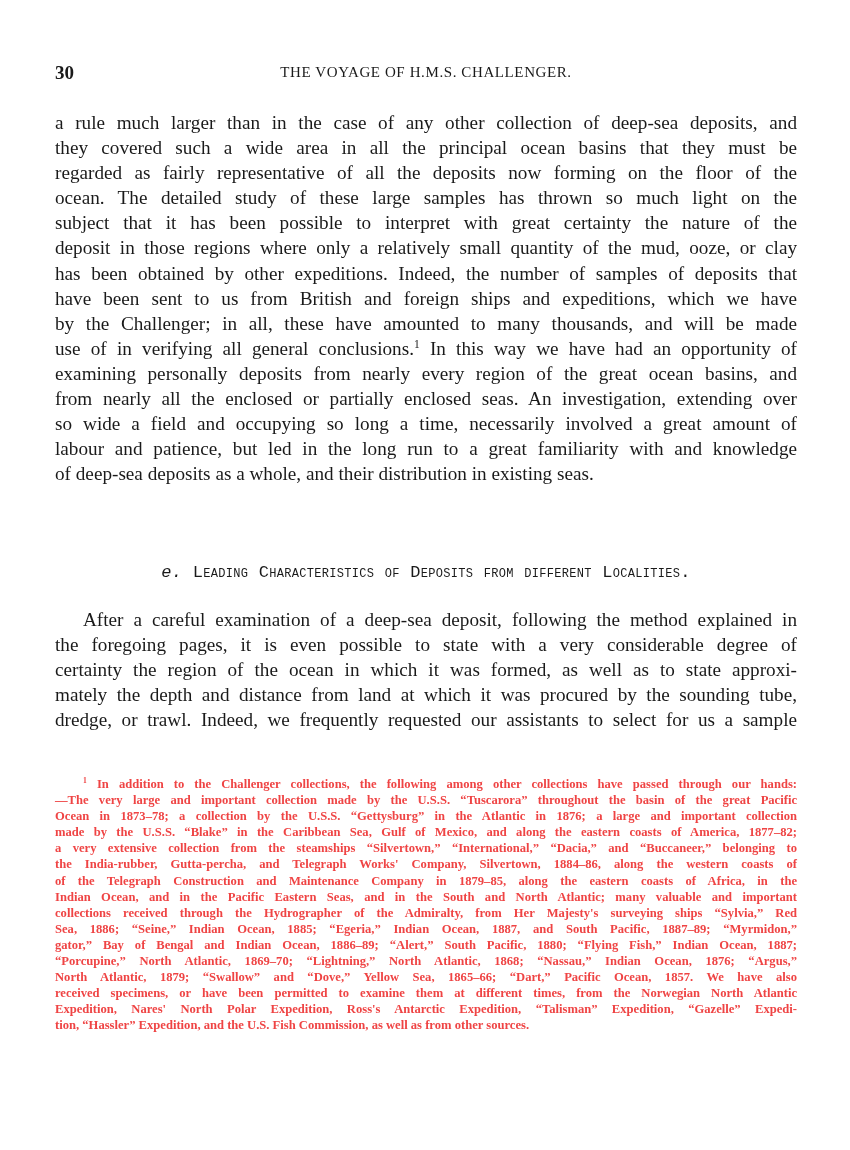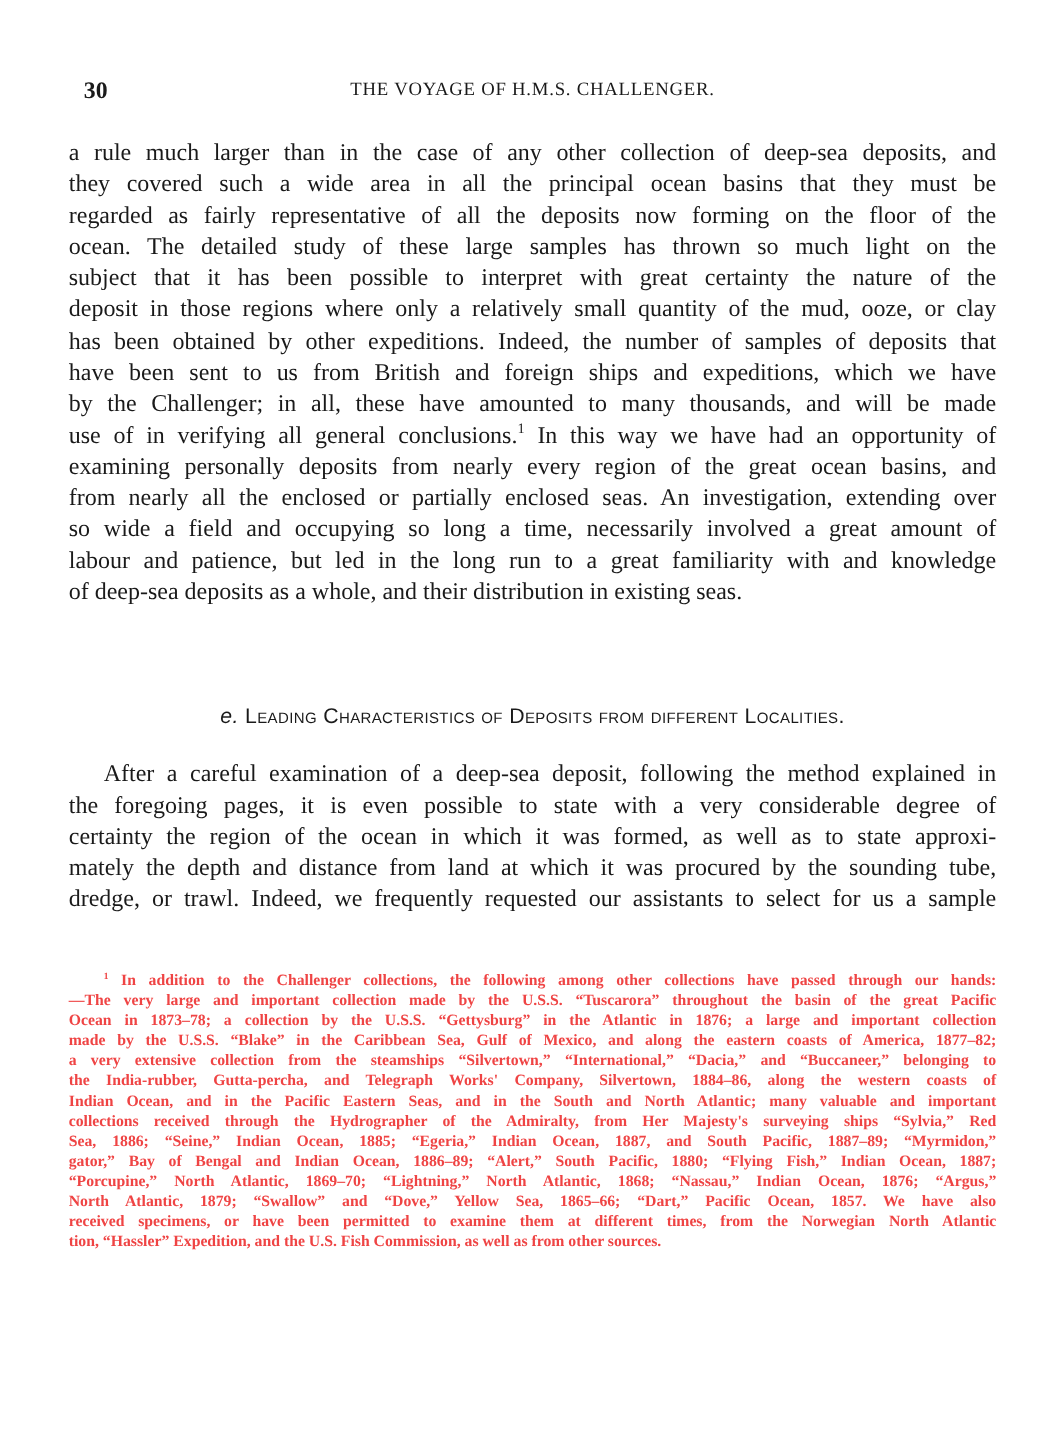--- a/index.html
+++ b/index.html
@@ -1,28 +1,28 @@
 <!DOCTYPE html>
 <html><head>
 <meta charset="utf-8">
 <style>
   html, body { margin: 0; padding: 0; background: #ffffff; }
   body { width: 850px; height: 1150px; position: relative; overflow: hidden; color: #1a1a1a; }
   .page { position: absolute; left: 55px; top: 0; width: 742px; }
   .header { position: absolute; top: 62px; left: 0; width: 742px; height: 24px;
     font-family: "Liberation Serif", serif; }
-  .page-num { position: absolute; left: 12px; top: 0; font-size: 19px; font-weight: bold; }
+  .page-num { position: absolute; left: 0; top: 0; font-size: 19px; font-weight: bold; }
   .running-title { position: absolute; left: 0; right: 0; top: 2px; text-align: center;
     font-size: 15px; letter-spacing: 0.6px; }
   .body-text { position: absolute; left: 0; width: 742px;
     font-family: "Liberation Serif", serif; font-size: 19.2px; line-height: 25.1px;
     text-align: justify; margin: 0; }
   .p1 { top: 110px; }
   .section-heading { position: absolute; top: 563px; left: 0; width: 742px; text-align: center;
-    font-family: Liberation Sans, sans-serif; font-size: 17px; letter-spacing: 0.3px; }
+    font-family: Liberation Mono, monospace; font-size: 17px; letter-spacing: 0.3px; }
   .section-heading .letter { font-style: italic; }
   .section-heading .sc { font-variant: small-caps; }
   .p2 { top: 607px; text-indent: 28px; }
   .footnote { position: absolute; top: 776px; left: 0; width: 742px; margin: 0;
     font-family: "Liberation Serif", serif; font-size: 12.6px; line-height: 16.1px;
     font-weight: bold; text-align: justify; text-indent: 28px; color: #ef4444; }
   sup { font-size: 0.6em; vertical-align: super; line-height: 0; }
   .ln { display: block; text-align: justify; text-align-last: justify; }
   .ln.last { text-align-last: left; }
 </style>
@@ -67,23 +67,25 @@
     <span class="ln" style="text-indent:0">dredge, or trawl.  Indeed, we frequently requested our assistants to select for us a sample</span>
   </div>
 
   <div class="footnote">
     <span class="ln"><sup>1</sup> <span>In addition to the Challenger collections, the following among other collections have passed through our hands:</span></span>
     <span class="ln" style="text-indent:0">—The very large and important collection made by the U.S.S. “Tuscarora” throughout the basin of the great Pacific</span>
     <span class="ln" style="text-indent:0">Ocean in 1873–78; a collection by the U.S.S. “Gettysburg” in the Atlantic in 1876; a large and important collection</span>
     <span class="ln" style="text-indent:0">made by the U.S.S. “Blake” in the Caribbean Sea, Gulf of Mexico, and along the eastern coasts of America, 1877–82;</span>
     <span class="ln" style="text-indent:0">a very extensive collection from the steamships “Silvertown,” “International,” “Dacia,” and “Buccaneer,” belonging to</span>
     <span class="ln" style="text-indent:0">the India-rubber, Gutta-percha, and Telegraph Works' Company, Silvertown, 1884–86, along the western coasts of</span>
+    <span class="ln" style="text-indent:0">of the Telegraph Construction and Maintenance Company in 1879–85, along the eastern coasts of Africa, in the</span>
     <span class="ln" style="text-indent:0">Indian Ocean, and in the Pacific Eastern Seas, and in the South and North Atlantic; many valuable and important</span>
     <span class="ln" style="text-indent:0">collections received through the Hydrographer of the Admiralty, from Her Majesty's surveying ships “Sylvia,” Red</span>
     <span class="ln" style="text-indent:0">Sea, 1886; “Seine,” Indian Ocean, 1885; “Egeria,” Indian Ocean, 1887, and South Pacific, 1887–89; “Myrmidon,”</span>
     <span class="ln" style="text-indent:0">gator,” Bay of Bengal and Indian Ocean, 1886–89; “Alert,” South Pacific, 1880; “Flying Fish,” Indian Ocean, 1887;</span>
     <span class="ln" style="text-indent:0">“Porcupine,” North Atlantic, 1869–70; “Lightning,” North Atlantic, 1868; “Nassau,” Indian Ocean, 1876; “Argus,”</span>
     <span class="ln" style="text-indent:0">North Atlantic, 1879; “Swallow” and “Dove,” Yellow Sea, 1865–66; “Dart,” Pacific Ocean, 1857.  We have also</span>
     <span class="ln" style="text-indent:0">received specimens, or have been permitted to examine them at different times, from the Norwegian North Atlantic</span>
+    <span class="ln" style="text-indent:0">Expedition, Nares' North Polar Expedition, Ross's Antarctic Expedition, “Talisman” Expedition, “Gazelle” Expedi-</span>
     <span class="ln last" style="text-indent:0">tion, “Hassler” Expedition, and the U.S. Fish Commission, as well as from other sources.</span>
   </div>
 
 </div>
 
 </body></html>

